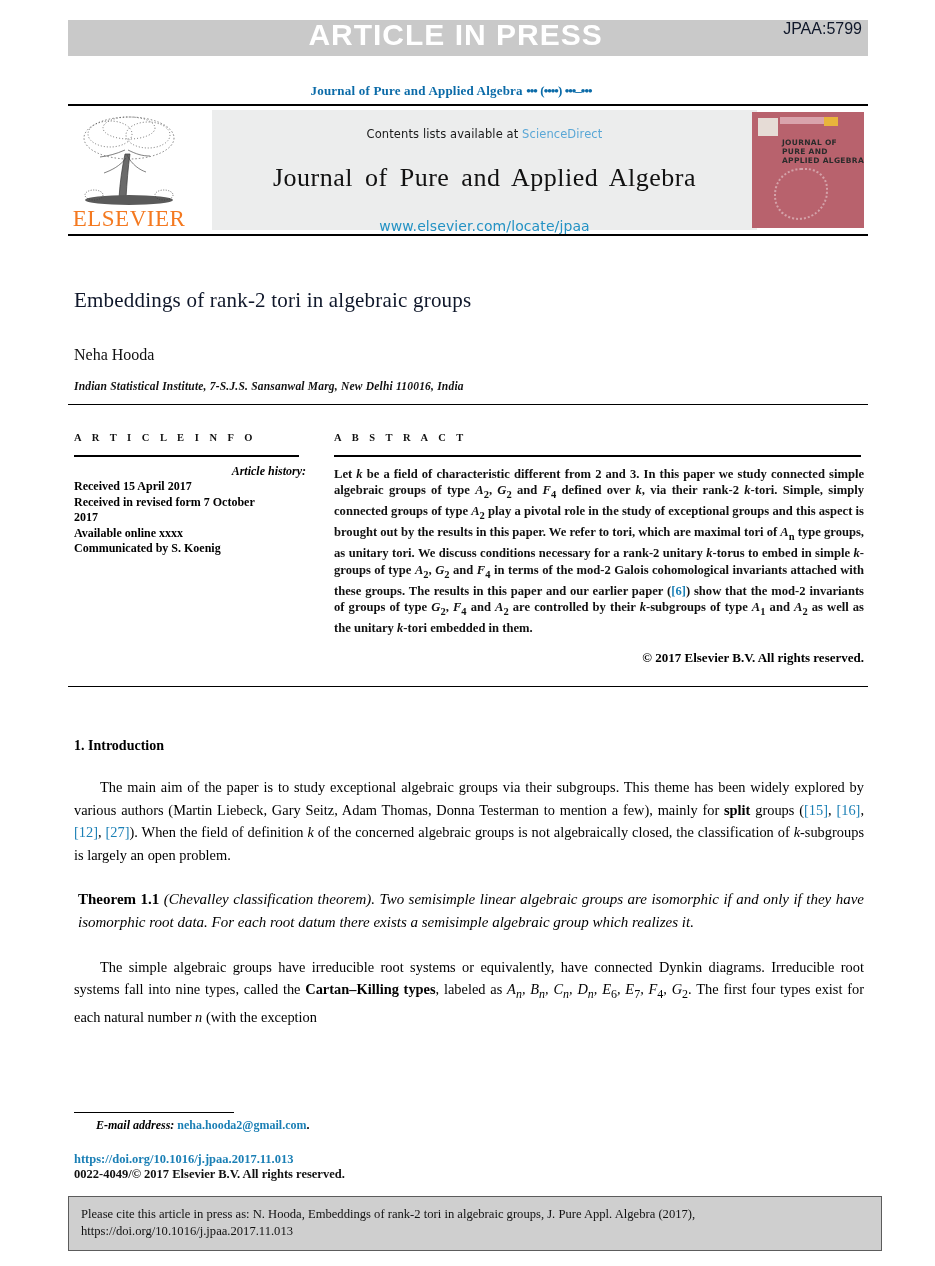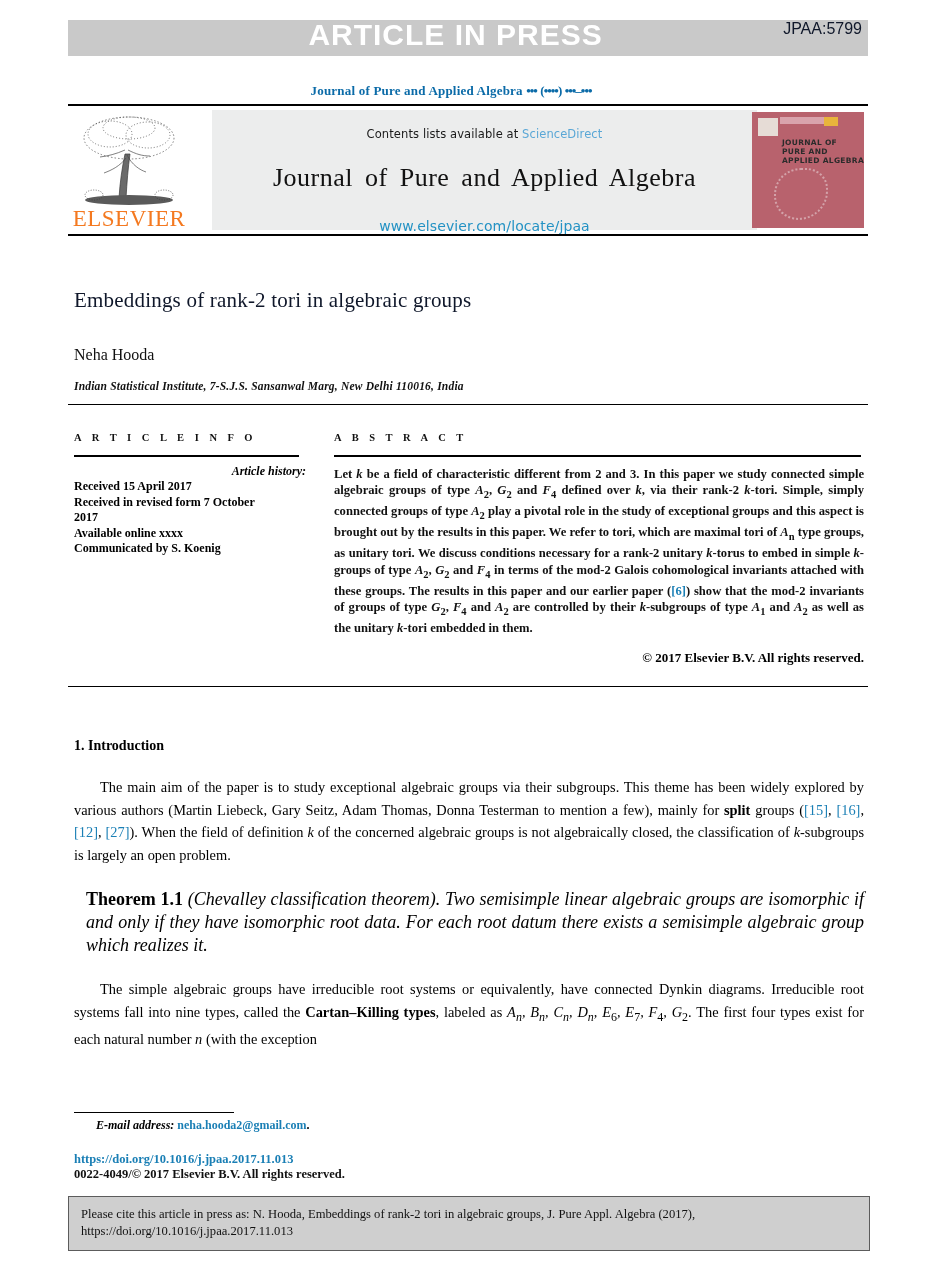--- a/index.html
+++ b/index.html
@@ -269,24 +269,24 @@
     margin: 8px 0 22px 0;
   }
   .para {
     font-size: 14.4px;
     line-height: 22.6px;
     text-align: justify;
     text-indent: 26px;
     margin: 0 0 2px 0;
   }
   .theorem {
-    font-size: 18px;
+    font-size: 15px;
     line-height: 22.6px;
     text-align: justify;
-    margin: 22px 0 22px 12px;
+    margin: 22px 0 22px 4px;
     font-style: italic;
   }
   .theorem b.thmname {
     font-style: normal;
     font-weight: bold;
   }
 
   
   .fn-rule {
     position: absolute;
@@ -321,21 +321,21 @@
     font-weight: bold;
     color: #111;
   }
 
   
   .cite-box {
     position: absolute;
     left: 68px;
     top: 1196px;
     width: 788px;
-    padding: 9px 0 10px 12px;
+    padding: 9px 12px 10px 12px;
     background: #cfcfcf;
     border: 1px solid #5c5c5c;
     font-size: 12.6px;
     line-height: 17px;
     color: #111;
   }
 </style>
 </head>
 <body>
 

